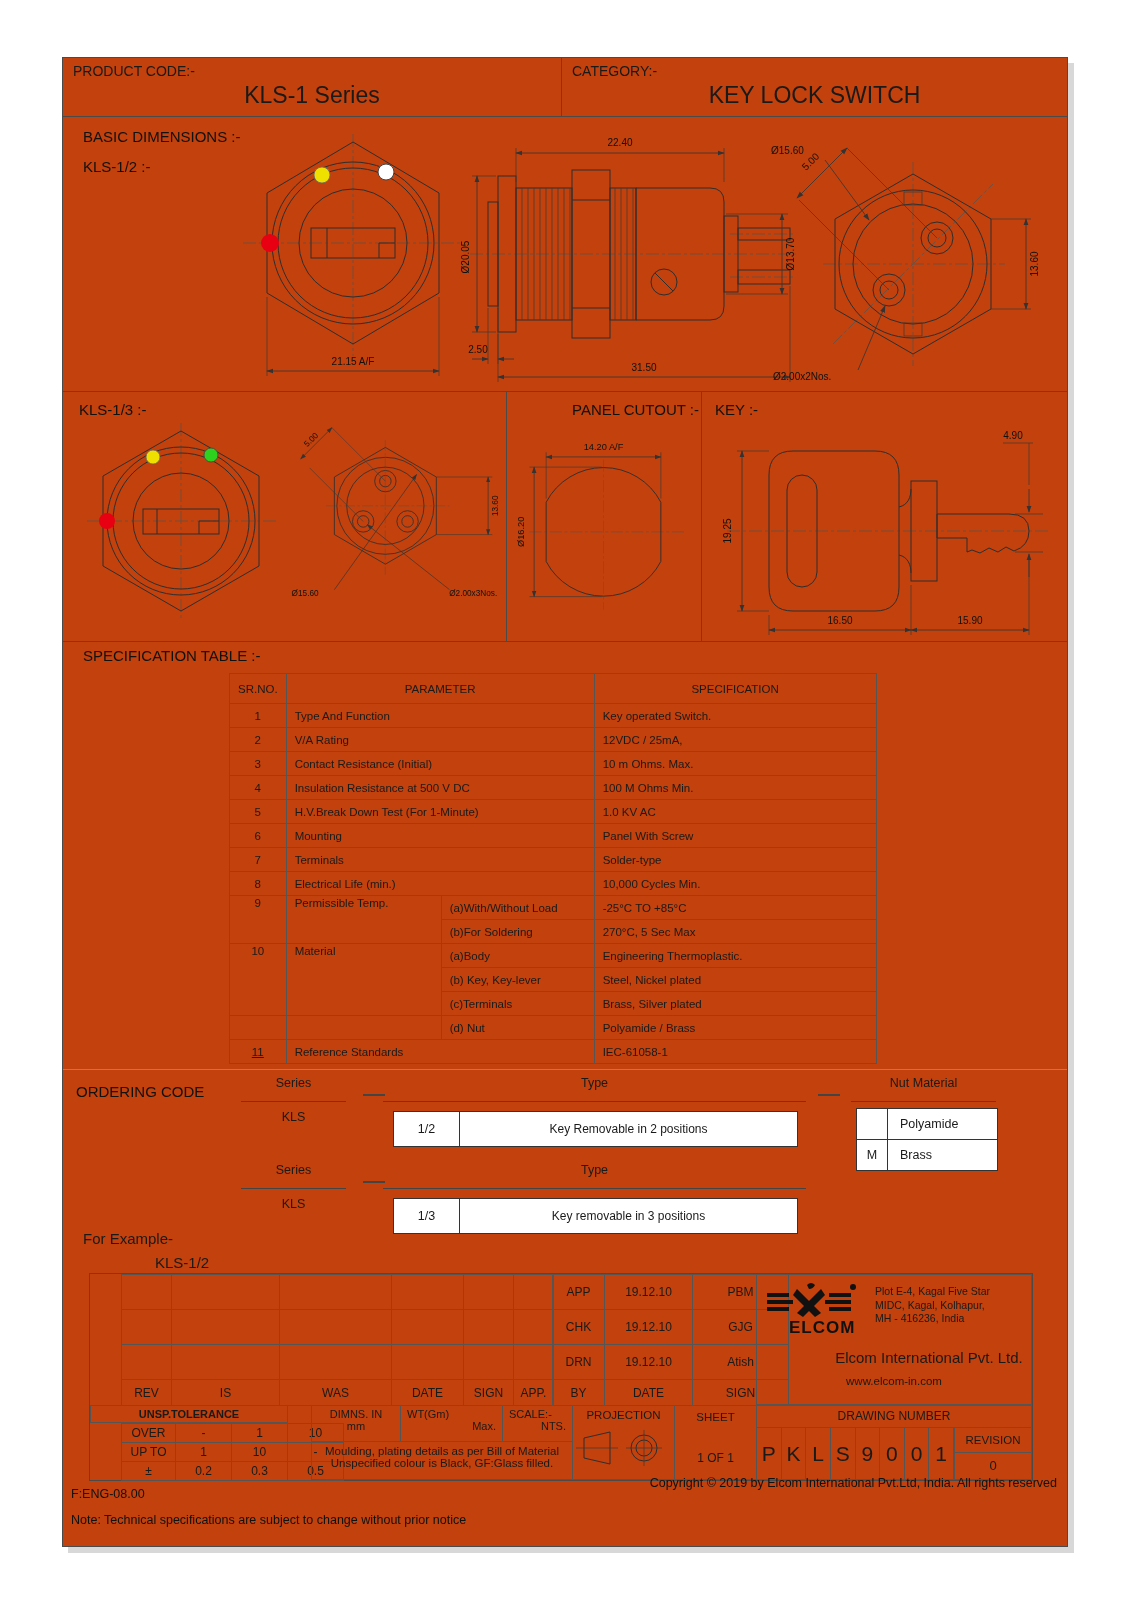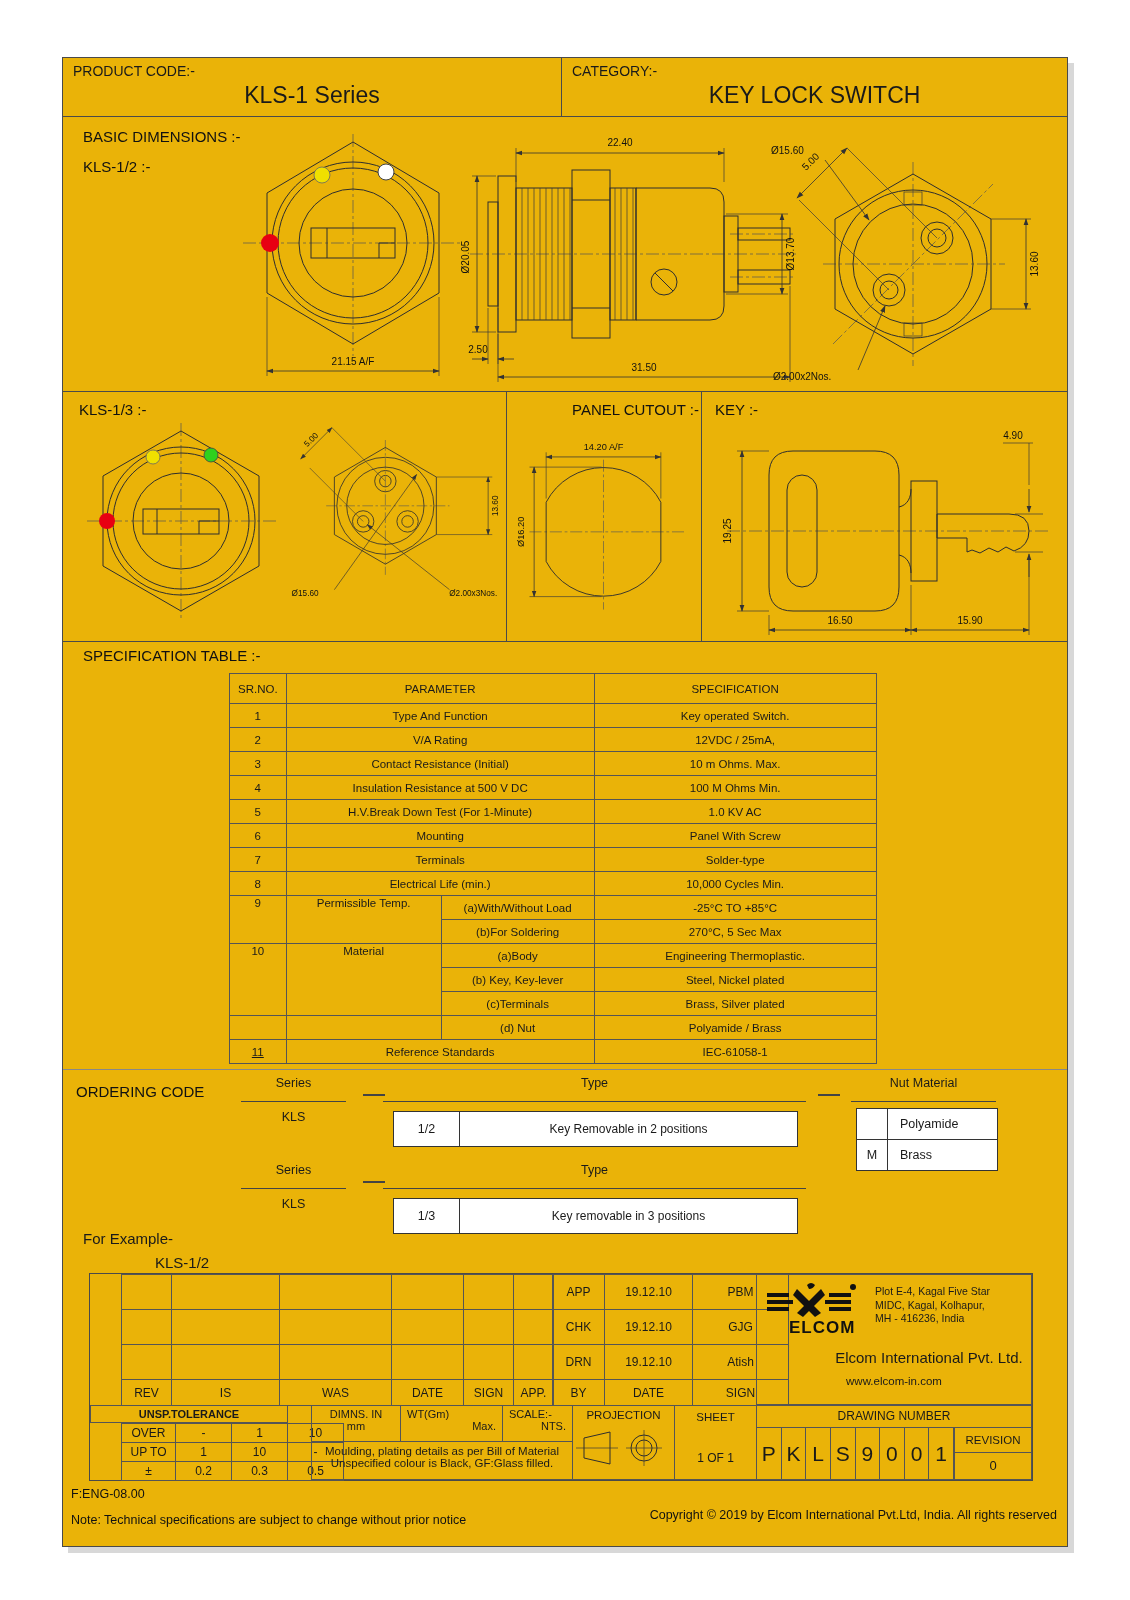--- a/index.html
+++ b/index.html
@@ -1,19 +1,19 @@
 <!DOCTYPE html>
 <html><head>
 <meta charset="utf-8">
 <style>
   html,body{margin:0;padding:0;background:#fff;}
   .page{position:relative;width:1130px;height:1600px;background:#fff;
         font-family:"Liberation Sans",sans-serif;color:#1a1a1a;overflow:hidden;}
   .frame{position:absolute;left:62px;top:57px;width:1004px;height:1488px;
-         border:1.5px solid #4a4a4a;box-shadow:6px 6px 0 #d8d8d8;background:#eab308;}
+         border:1.5px solid #4a4a4a;box-shadow:6px 6px 0 #d8d8d8;background:#c2410c;}
   .abs{position:absolute;}
   
   .hdr{position:absolute;left:0;top:0;width:100%;height:58px;border-bottom:1.5px solid #4a4a4a;display:flex;}
   .hdr-cell{position:relative;height:100%;}
   .hdr-cell.l{width:498px;border-right:1.5px solid #4a4a4a;}
   .hdr-cell.r{flex:1;}
   .hdr-label{position:absolute;left:10px;top:5px;font-size:14px;}
   .hdr-value{position:absolute;left:0;top:24px;width:100%;text-align:center;font-size:23px;}
   
   .basic-box{position:absolute;left:0;top:58px;width:1004px;height:275px;border-bottom:1.5px solid #4a4a4a;}
@@ -26,21 +26,21 @@
   
   svg .ln{stroke:#2e2e2e;stroke-width:1;fill:none;}
   svg .thin{stroke:#3a3a3a;stroke-width:0.7;fill:none;}
   svg .cl{stroke:#555;stroke-width:0.7;fill:none;stroke-dasharray:13 3 3 3;}
   svg .dim{stroke:#333;stroke-width:0.8;fill:none;}
   svg .dt{font:10px "Liberation Sans",sans-serif;fill:#111;}
   svg .ar{fill:#333;}
   
   table.spec{position:absolute;left:166px;top:32px;border-collapse:collapse;table-layout:fixed;}
   table.spec td,table.spec th{border:1px solid #555;font-size:11.5px;font-weight:normal;
-      padding:1px 8px;height:21px;text-align:center;white-space:nowrap;overflow:hidden;}
+      padding:1px 8px;height:21px;text-align:left;white-space:nowrap;overflow:hidden;}
   table.spec th{text-align:center;height:27px;font-size:11.5px;}
   
   .oc-label{position:absolute;font-size:12.5px;text-align:center;}
   .oc-ul{position:absolute;height:0;border-bottom:1.5px solid #444;}
   .oc-dash{position:absolute;height:0;border-bottom:2.5px solid #444;}
   .oc-box{position:absolute;border:1.5px solid #333;display:flex;background:#fff;}
   .oc-code{width:65px;border-right:1px solid #333;display:flex;align-items:center;justify-content:center;font-size:12.5px;}
   .oc-desc{flex:1;display:flex;align-items:center;justify-content:center;font-size:12px;}
   .nut-row{display:flex;height:30px;justify-content:flex-end;}
   .nut-code{width:30px;border-right:1px solid #333;display:flex;align-items:center;justify-content:center;font-size:12.5px;}
@@ -574,16 +574,16 @@
           <div class="dn-letter">0</div>
           <div class="dn-letter">0</div>
           <div class="dn-letter">1</div>
         </div>
     <div class="cell" style="left:864px;top:153px;width:78px;height:26px;text-align:center;font-size:11.5px;line-height:24px;">REVISION</div>
     <div class="cell" style="left:864px;top:178px;width:78px;height:28px;text-align:center;font-size:13px;line-height:26px;">0</div>
   </div>
 
   <div class="footer-text" style="left:8px;top:1429px;">F:ENG-08.00</div>
   <div class="footer-text" style="left:8px;top:1455px;">Note: Technical specifications are subject to change without prior notice</div>
-  <div class="footer-text" style="right:10px;top:1450px;margin-left:44px;">Copyright © 2019 by Elcom International Pvt.Ltd, India. All rights reserved</div>
+  <div class="footer-text" style="right:10px;top:1418px;margin-left:44px;">Copyright © 2019 by Elcom International Pvt.Ltd, India. All rights reserved</div>
 
 </div>
 </div>
 
 </body></html>

